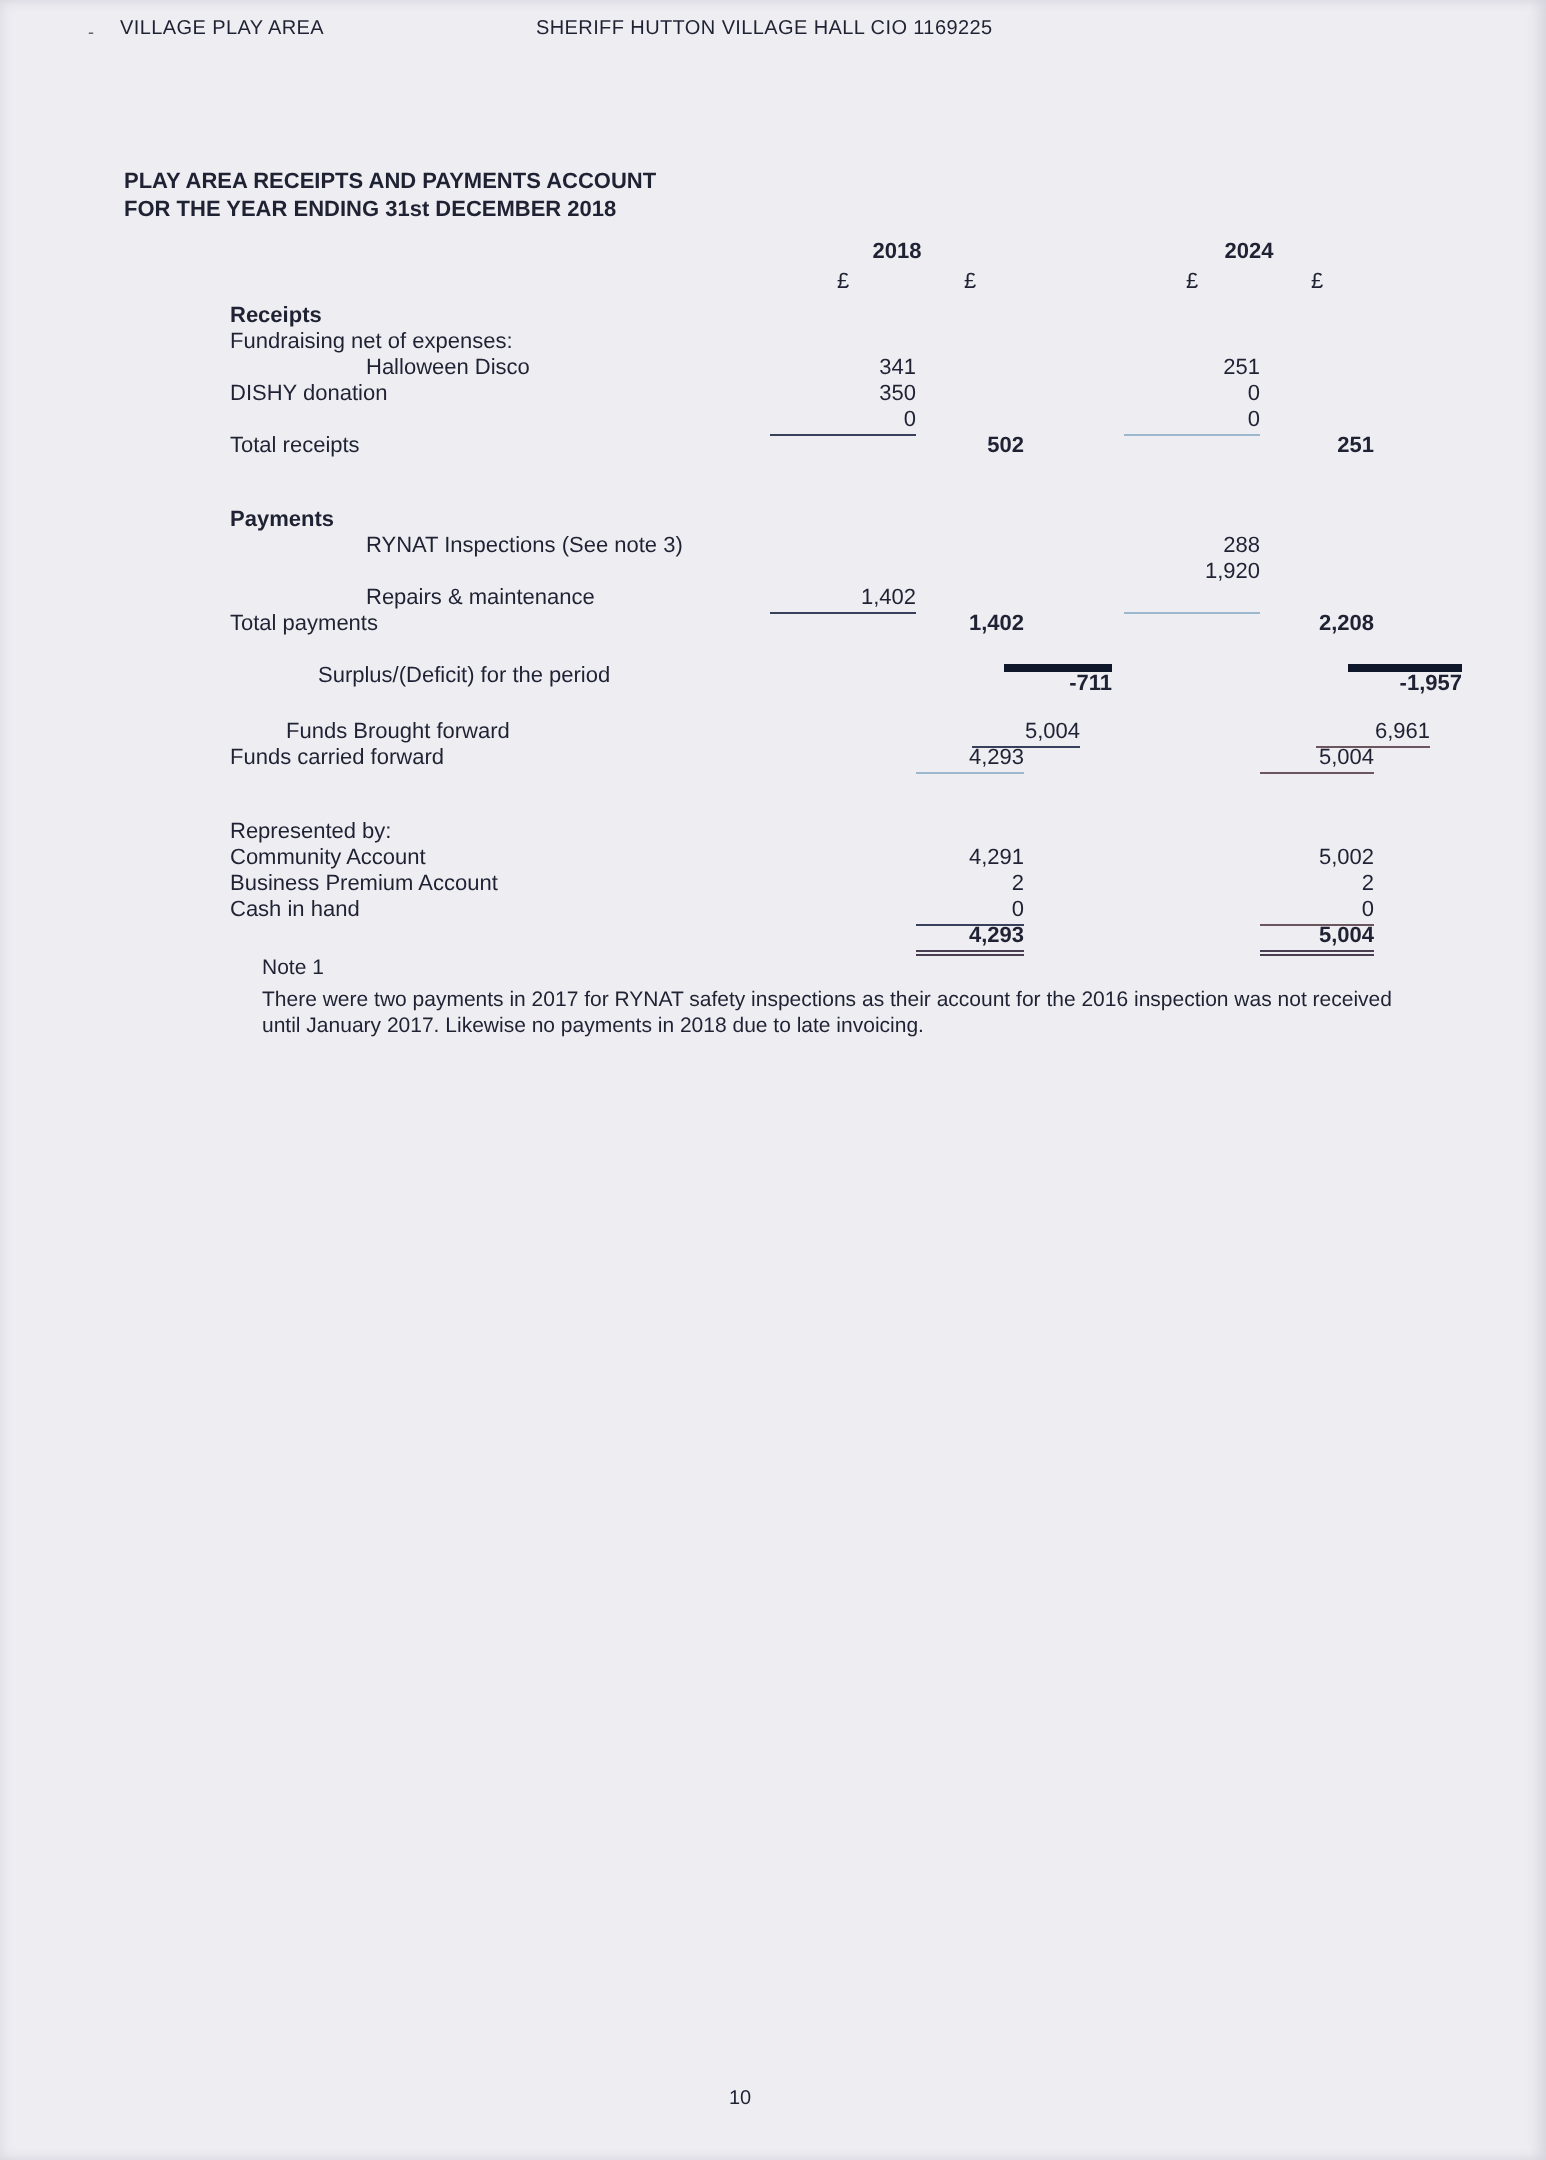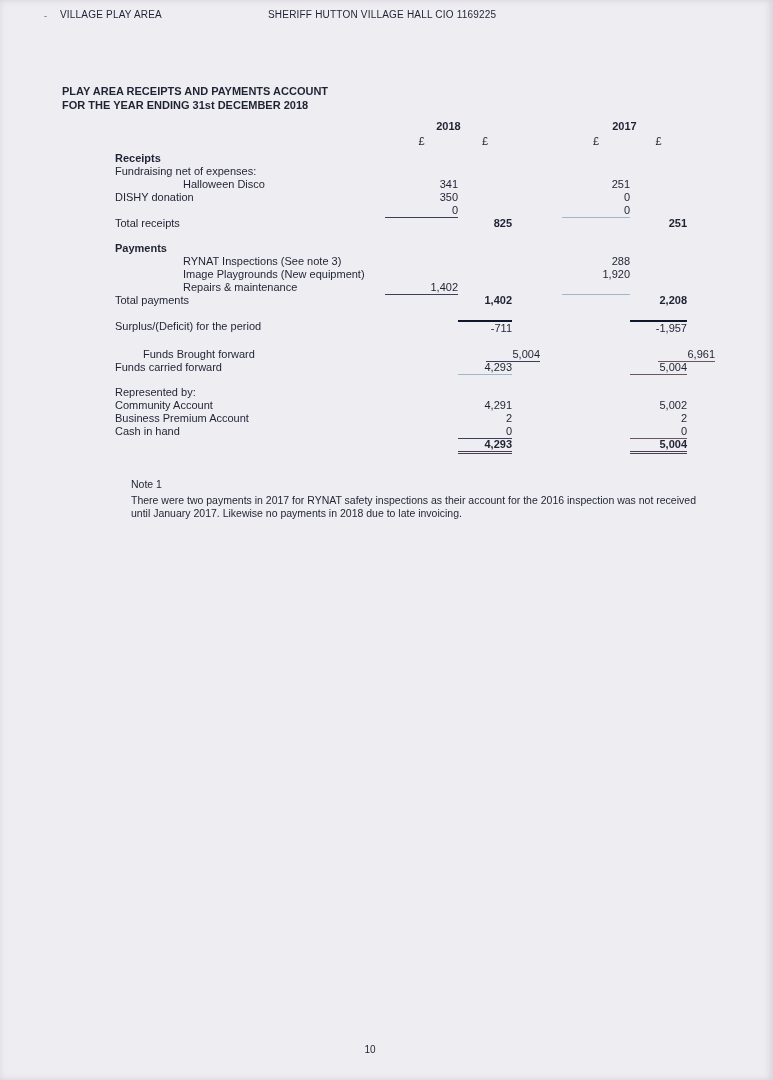--- a/index.html
+++ b/index.html
@@ -33,24 +33,24 @@
   .c2{grid-column:3;text-align:right;}
   .c3{grid-column:5;text-align:right;}
   .c4{grid-column:6;text-align:right;}
   .yrA{grid-column:2/4;text-align:center;font-weight:700;}
   .yrB{grid-column:5/7;text-align:center;font-weight:700;}
   .pnd{text-align:center !important;}
   .b{font-weight:700;}
   .ul{border-bottom:1px solid #39405c;}
   .ul-lt{border-bottom:1px solid #9cb8ce;}
   .ul-rd{border-bottom:1px solid #6d5560;text-align:right;}
-  .ol{border-top:2px solid #0f172a;}
+  .ol{border-top:4px solid #0f172a;font-weight:bold;}
   .dul{border-bottom:3px double #4a3f52;}
   .mt2{margin-top:2px;}  .mt4{margin-top:4px;}
-  .mt12{margin-top:12px;} .mt13{margin-top:13px;}
+  .mt12{margin-top:24px;} .mt13{margin-top:13px;margin-left:44px;}
   .mt14{} .mt15{margin-top:15px;padding-left:28px;}
   
   .note{position:absolute;left:131px;top:478px;font-size:10.5px;line-height:13px;}
   .note .nh{margin-bottom:3px;}
   .note .nl{white-space:nowrap;}
   
   .pageno{position:absolute;top:1044px;left:340px;width:60px;text-align:center;font-size:10px;}
 </style>
 </head>
 <body>
@@ -65,21 +65,21 @@
 
   <div class="title">
     <div>PLAY AREA RECEIPTS AND PAYMENTS ACCOUNT</div>
     <div>FOR THE YEAR ENDING 31st DECEMBER 2018</div>
   </div>
 
   <div class="stmt">
 
     <div class="r">
       <div class="yrA">2018</div>
-      <div class="yrB">2017</div>
+      <div class="yrB">2024</div>
     </div>
 
     <div class="r mt2">
       <div class="c1 pnd">£</div>
       <div class="c2 pnd">£</div>
       <div class="c3 pnd">£</div>
       <div class="c4 pnd">£</div>
     </div>
 
     <div class="r mt4">
@@ -102,35 +102,34 @@
       <div class="c3">0</div>
     </div>
 
     <div class="r">
       <div class="c1 ul">0</div>
       <div class="c3 ul-lt">0</div>
     </div>
 
     <div class="r">
       <div class="lab">Total receipts</div>
-      <div class="c2 b">825</div>
+      <div class="c2 b">502</div>
       <div class="c4 b">251</div>
     </div>
 
     <div class="r mt12">
       <div class="lab b">Payments</div>
     </div>
 
     <div class="r">
       <div class="lab ind">RYNAT Inspections (See note 3)</div>
       <div class="c3">288</div>
     </div>
 
     <div class="r">
-      <div class="lab ind">Image Playgrounds (New equipment)</div>
       <div class="c3">1,920</div>
     </div>
 
     <div class="r">
       <div class="lab ind">Repairs &amp; maintenance</div>
       <div class="c1 ul">1,402</div>
       <div class="c3 ul-lt"></div>
     </div>
 
     <div class="r">

